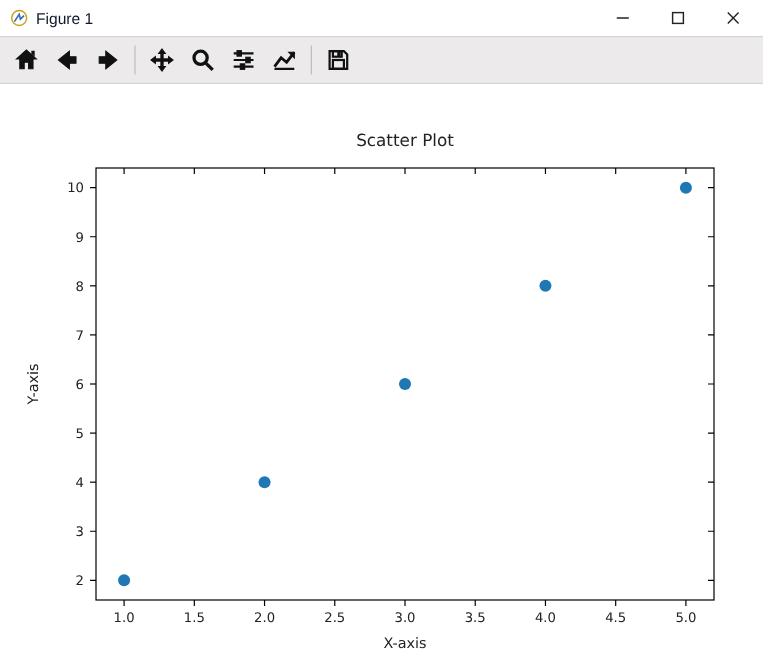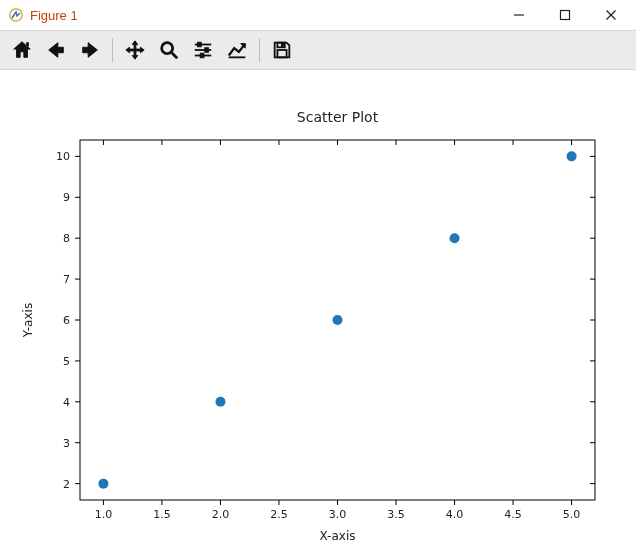--- a/index.html
+++ b/index.html
@@ -11,21 +11,21 @@
     background: #fff;
     overflow: hidden;
   }
   
   .titlebar {
     height: 30px;
     display: flex;
     align-items: center;
     padding: 0 2px 0 8px;
     font-size: 13px;
-    color: #c2410c;
+    color: #0f172a;
     background: #fff;
     user-select: none;
   }
   .titlebar .app-icon {
     width: 16px; height: 16px; margin-right: 6px;
     display: inline-flex; align-items: center; justify-content: center;
   }
   .titlebar .title { flex: 0 0 auto; }
   .titlebar .spacer { flex: 1 1 auto; }
   .titlebar .win-btn {

